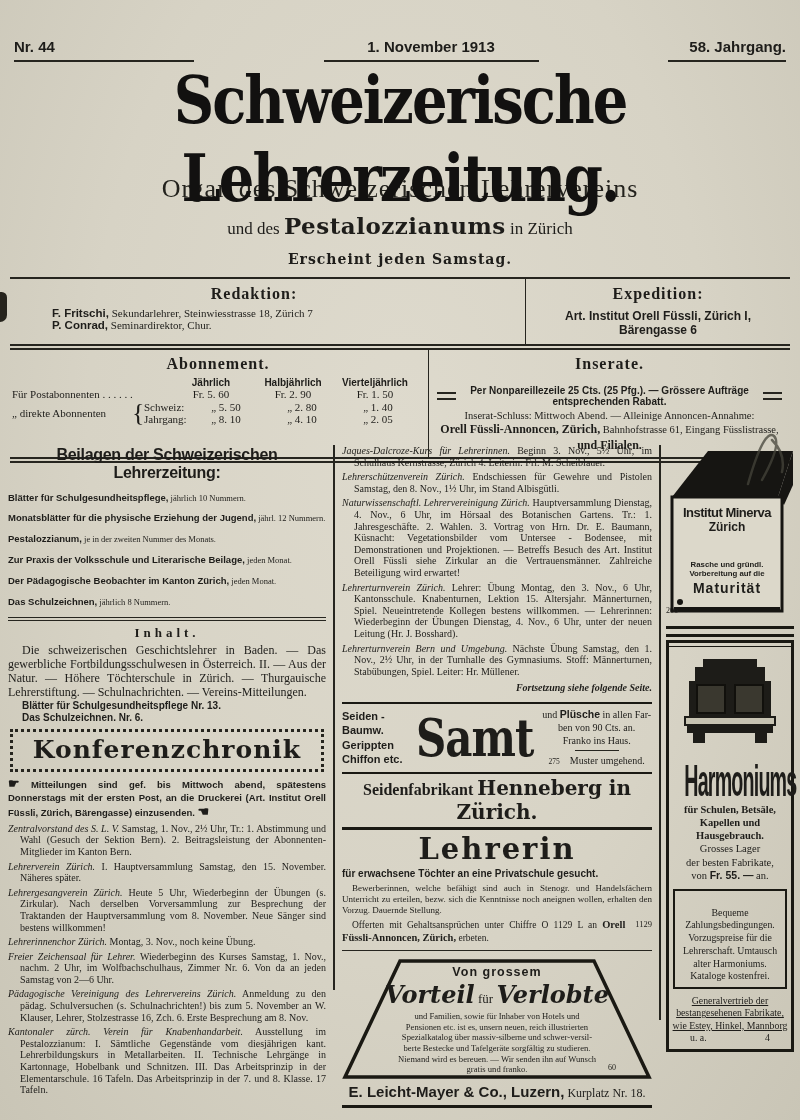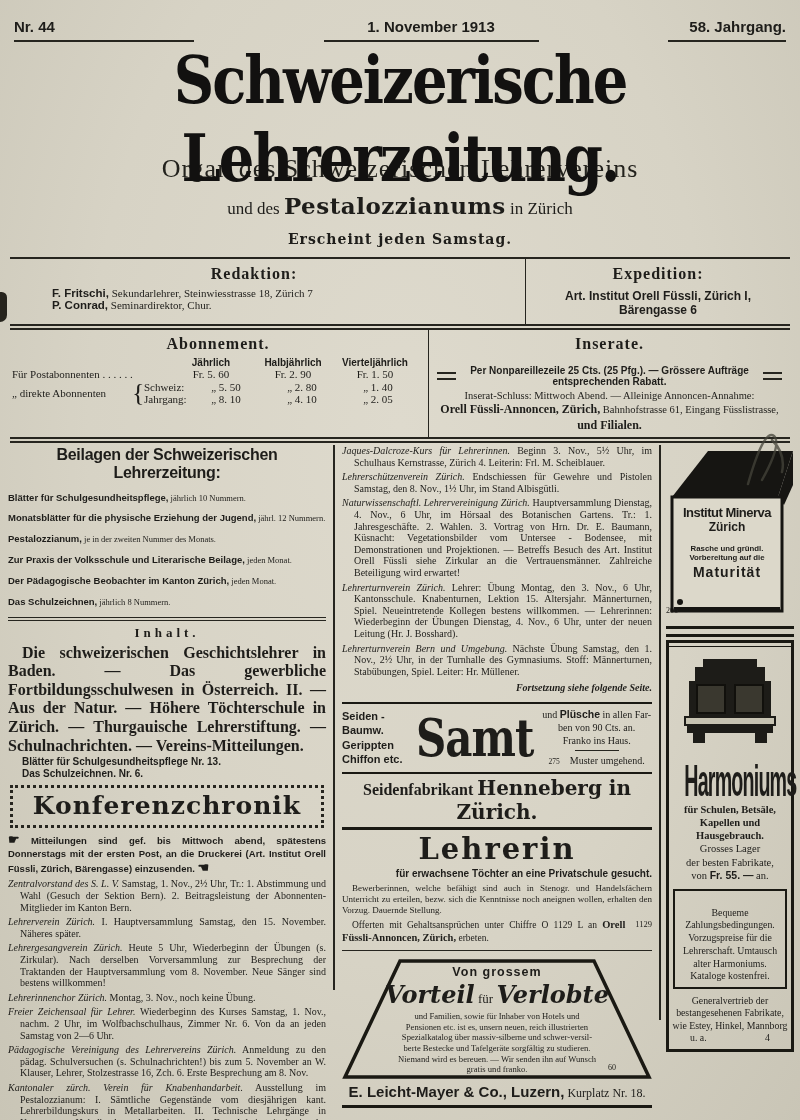--- a/index.html
+++ b/index.html
@@ -2,21 +2,21 @@
 <html><head>
 <meta charset="utf-8">
 <style>
   html,body{margin:0;padding:0;}
   body{width:800px;height:1120px;overflow:hidden;
        background:radial-gradient(ellipse at 50% 38%, #dedacd 0%, #d7d3c5 55%, #c9c5b6 100%);
        font-family:"Liberation Serif", serif; color:#1e1d1a;}
   .page{position:relative;width:800px;height:1120px;box-sizing:border-box;}
 
   
-  .topbar{display:flex;justify-content:space-between;align-items:baseline;padding:18px 14px 0 14px;}
+  .topbar{display:flex;justify-content:space-between;align-items:baseline;padding:38px 14px 0 14px;}
   .topbar span{display:inline-block;border-bottom:2px solid #26251f;padding-bottom:5px;
                font:bold 15px "Liberation Sans", sans-serif;}
   .tb-issue{width:180px;text-align:left;}
   .tb-date{width:215px;text-align:center;}
   .tb-volume{width:118px;text-align:right;}
   .title-wrap{text-align:center;margin-top:10px;height:78px;}
   .title{display:inline-block;transform:scaleY(1.18);transform-origin:center;
          font:bold 56px "DejaVu Serif", serif;letter-spacing:-2px;color:#121110;}
   .organ1{text-align:center;margin-top:24px;font:26px "Liberation Serif", serif;letter-spacing:1px;color:#23221d;}
   .organ2{text-align:center;margin-top:8px;font-size:17px;}
@@ -67,21 +67,21 @@
   .col{position:absolute;top:2px;}
   .col-l{left:8px;width:318px;}
   .col-m{left:342px;width:310px;}
   .col-r{left:666px;width:128px;}
 
   .beil-h{font:bold 16px "Liberation Sans", sans-serif;letter-spacing:-0.3px;text-align:center;margin:1px 0 3px;}
   .beil-item{font:bold 9.5px "Liberation Sans", sans-serif;line-height:1.2;padding-left:10px;text-indent:-10px;}
   .beil-item .note{font:8.5px "Liberation Serif", serif;font-weight:normal;}
   .hr2{margin:4px 0;height:2px;border-top:1.5px solid #26251f;border-bottom:1px solid #26251f;}
   .inhalt-h{text-align:center;font:bold 13px "Liberation Serif", serif;letter-spacing:4px;margin:2px 0 3px;}
-  .body-just{font-size:16px;line-height:1.16;text-align:justify;font-weight:bold;}
+  .body-just{font-size:12px;line-height:1.16;text-align:justify;}
   .inhalt-body{text-indent:14px;}
   .inhalt-x{font:bold 10px "Liberation Sans", sans-serif;padding-left:14px;margin-top:1px;}
   .konf-box{border:3.5px dotted #26251f;margin:6px 2px 4px;padding:3px 0 5px;text-align:center;}
   .konf-title{font:bold 25px "DejaVu Serif", serif;letter-spacing:1px;}
   .notice{font:bold 9.5px "Liberation Sans", sans-serif;line-height:1.22;text-align:justify;margin:3px 0 2px;}
   .manicule{font-size:13px;}
   .entry{font-size:10px;line-height:1.16;text-align:justify;padding-left:12px;text-indent:-12px;margin:3px 0 0;}
   .entry i{font-style:italic;}
   .fortsetzung{text-align:right;font:bold italic 10px "Liberation Serif", serif;margin-top:5px;}
 
@@ -94,21 +94,21 @@
   .mini-rule{width:44px;border-top:1px solid #26251f;margin:3px auto;}
   .samt-l3{display:flex;align-items:baseline;justify-content:center;gap:10px;}
   .samt-num{font-size:7.5px;}
   .henneberg{border-top:2px solid #1a1913;border-bottom:3px solid #1a1913;text-align:center;padding:2px 0 3px;margin-top:3px;}
   .hen-pre{font:bold 16px "Liberation Serif", serif;}
   .hen-main{font:bold 20px "DejaVu Serif", serif;}
 
   
   .ad-lehrerin{padding-top:2px;border-bottom:1.5px solid #26251f;padding-bottom:5px;}
   .leh-title{text-align:center;font:bold 29px "DejaVu Serif", serif;letter-spacing:2px;}
-  .leh-sub{text-align:right;font:bold 10px "Liberation Sans", sans-serif;margin-top:2px;}
+  .leh-sub{text-align:left;font:bold 10px "Liberation Sans", sans-serif;margin-top:2px;}
   .leh-body{font-size:9px;line-height:1.22;text-align:justify;margin-top:4px;text-indent:10px;}
   .leh-offer{font-size:9.5px;line-height:1.25;text-align:justify;margin-top:3px;text-indent:10px;}
   .leh-offer .bb{font:bold 10.5px "Liberation Serif", serif;}
   .leh-ref{float:right;font-size:8.5px;}
 
   
   .ad-verlobte{position:relative;height:122px;margin-top:7px;}
   .ad-verlobte svg{position:absolute;left:0;top:0;}
   .v-content{position:absolute;left:24px;right:24px;top:7px;text-align:center;}
   .v1{font:bold 12.5px "Liberation Sans", sans-serif;letter-spacing:1px;}
@@ -119,21 +119,21 @@
   .v-ref{position:absolute;right:36px;bottom:8px;font-size:8px;}
   .verl-firm{border-bottom:3px solid #1a1913;text-align:center;padding:3px 0 4px;}
   .vf-main{font:bold 15px "Liberation Sans", sans-serif;}
   .vf-rest{font-size:12px;}
 
   
   .ad-minerva{position:relative;height:176px;}
   .min-text{position:absolute;left:10px;top:60px;width:102px;text-align:center;}
   .min1{font:bold 13px "Liberation Sans", sans-serif;letter-spacing:-0.5px;}
   .min2{font:bold 12px "Liberation Sans", sans-serif;}
-  .min3{font:bold 7.8px "Liberation Sans", sans-serif;margin-top:10px;}
+  .min3{font:bold 7.8px "Liberation Sans", sans-serif;margin-top:26px;}
   .min4{font:bold 7.8px "Liberation Sans", sans-serif;}
   .min5{font:bold 14px "Liberation Sans", sans-serif;letter-spacing:1px;margin-top:2px;}
   .min-num{position:absolute;left:0px;bottom:6px;font-size:8px;}
 
   .ad-apfel{margin-top:5px;}
   .ap1{font-size:10px;}
   .ap-title{font:21px "DejaVu Serif", serif;letter-spacing:0.5px;margin-top:1px;}
   .ap-row{display:flex;justify-content:space-between;align-items:baseline;margin-top:2px;}
   .ap-lief{font-size:10px;}
   .ap-small{font-size:8px;}
@@ -143,21 +143,21 @@
 
   .ad-harm{border:3px solid #1a1913;border-top:none;margin-top:3px;padding:0 3px 6px;text-align:center;}
   .harm-top{height:3px;border-top:3px solid #1a1913;border-bottom:1.5px solid #1a1913;margin:0 -3px 6px;}
   .harm-title-wrap{height:48px;margin-top:6px;}
   .harm-title{display:inline-block;font:bold 24px "Liberation Sans", sans-serif;letter-spacing:-1px;
               transform:scale(0.82,1.85);transform-origin:center top;}
   .hl-b{font:bold 10.5px "Liberation Serif", serif;line-height:1.25;}
   .hl-n{font-size:10.5px;line-height:1.25;}
   .hl-n .fr{font:bold 10.5px "Liberation Sans", sans-serif;}
   .harm-box{border:2px solid #1a1913;margin:7px 1px 0;padding:16px 3px 4px;font-size:9.8px;line-height:1.3;}
-  .harm-gen{font-size:9.8px;line-height:1.25;margin-top:6px;text-align:center;}
+  .harm-gen{font-size:9.8px;line-height:1.25;margin-top:6px;text-align:center;text-decoration:underline;}
   .harm-ua{display:flex;justify-content:space-between;padding:0 18px;font-size:9.8px;}
 
   
   .ink-smudge{position:absolute;left:0;top:292px;width:7px;height:30px;background:#26241d;border-radius:0 6px 8px 0;}
   .pen-mark{position:absolute;left:742px;top:420px;opacity:0.75;}
 </style>
 </head>
 <body>
 
 <div class="page">

